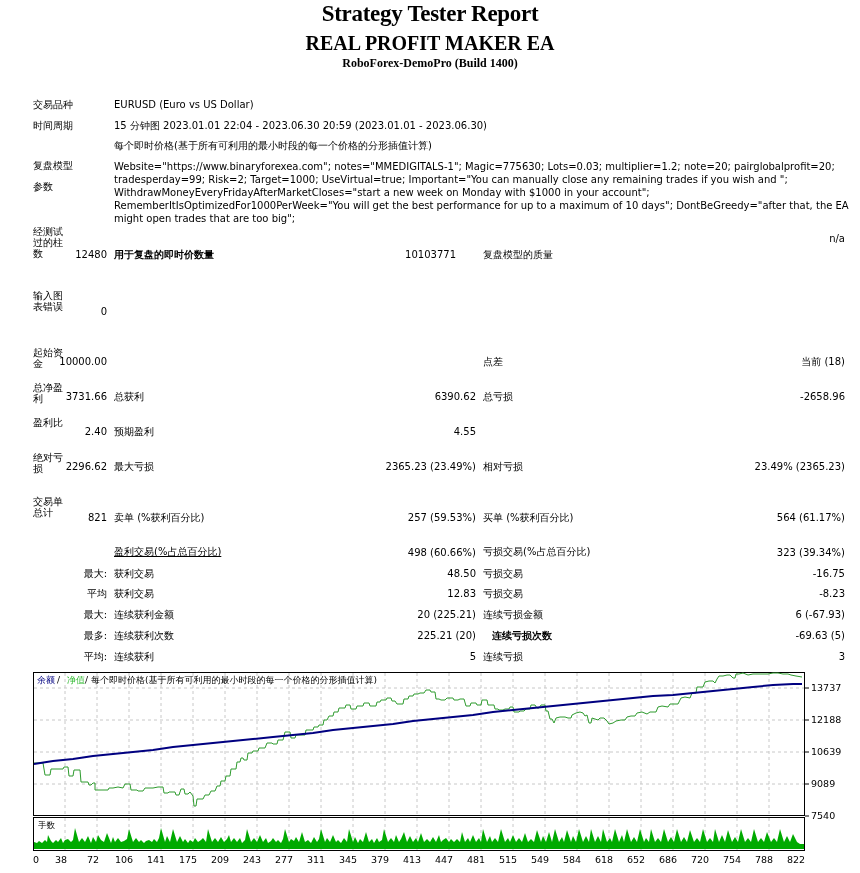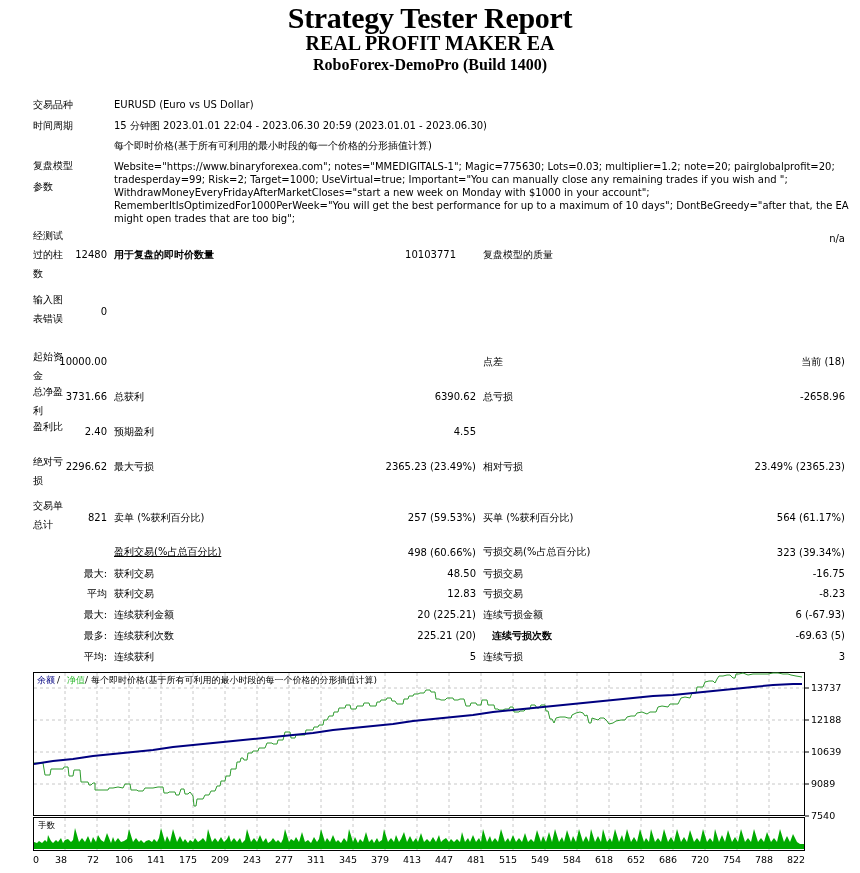--- a/index.html
+++ b/index.html
@@ -1,23 +1,23 @@
 <!DOCTYPE html>
 <html><head>
 <meta charset="utf-8">
 <style>
   html, body { margin:0; padding:0; background:#fff; }
   body { width:860px; height:873px; position:relative; overflow:hidden; font-family:"DejaVu Sans", sans-serif; color:#000; }
   .hdr { text-align:center; font-family:"Liberation Serif", "DejaVu Serif", serif; font-weight:bold; }
-  .h1 { position:absolute; left:0; width:860px; top:1px; font-size:30px; letter-spacing:-0.3px; }
+  .h1 { position:absolute; left:0; width:860px; top:1px; font-size:23px; letter-spacing:-0.3px; }
   .h2 { position:absolute; left:0; width:860px; top:32px; font-size:20px; }
-  .h3 { position:absolute; left:0; width:860px; top:56px; font-size:16px; }
+  .h3 { position:absolute; left:0; width:860px; top:56px; font-size:12px; }
   .t { position:absolute; font-size:10px; line-height:13px; white-space:nowrap; }
   .r { text-align:right; }
-  .lbl { width:30px; white-space:normal; line-height:19px; }
+  .lbl { width:30px; white-space:normal; line-height:11px; }
   .wrap { white-space:normal; }
   .chart { position:absolute; }
   .chart svg { display:block; }
 </style>
 </head>
 <body>
 
 <div class="hdr h1">Strategy Tester Report</div>
 <div class="hdr h2">REAL PROFIT MAKER EA</div>
 <div class="hdr h3">RoboForex-DemoPro (Build 1400)</div>

